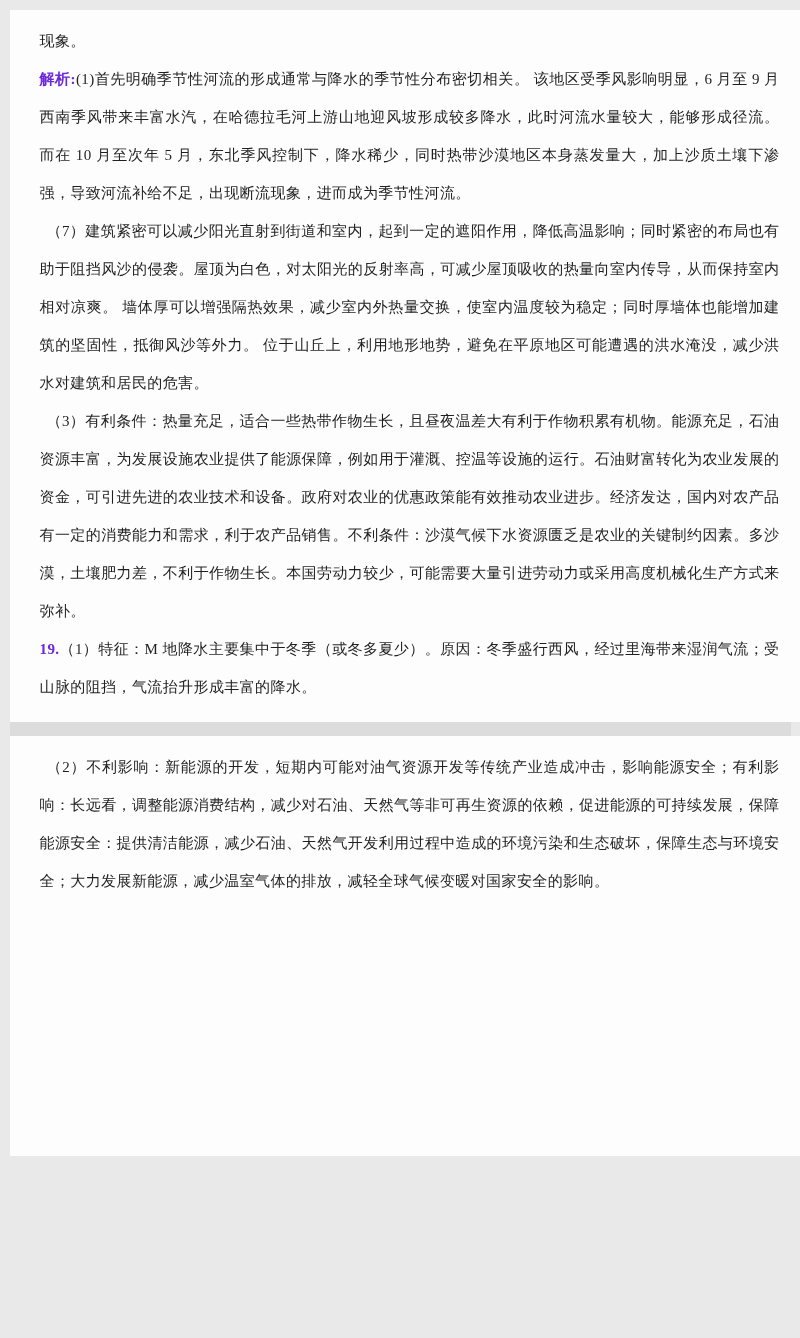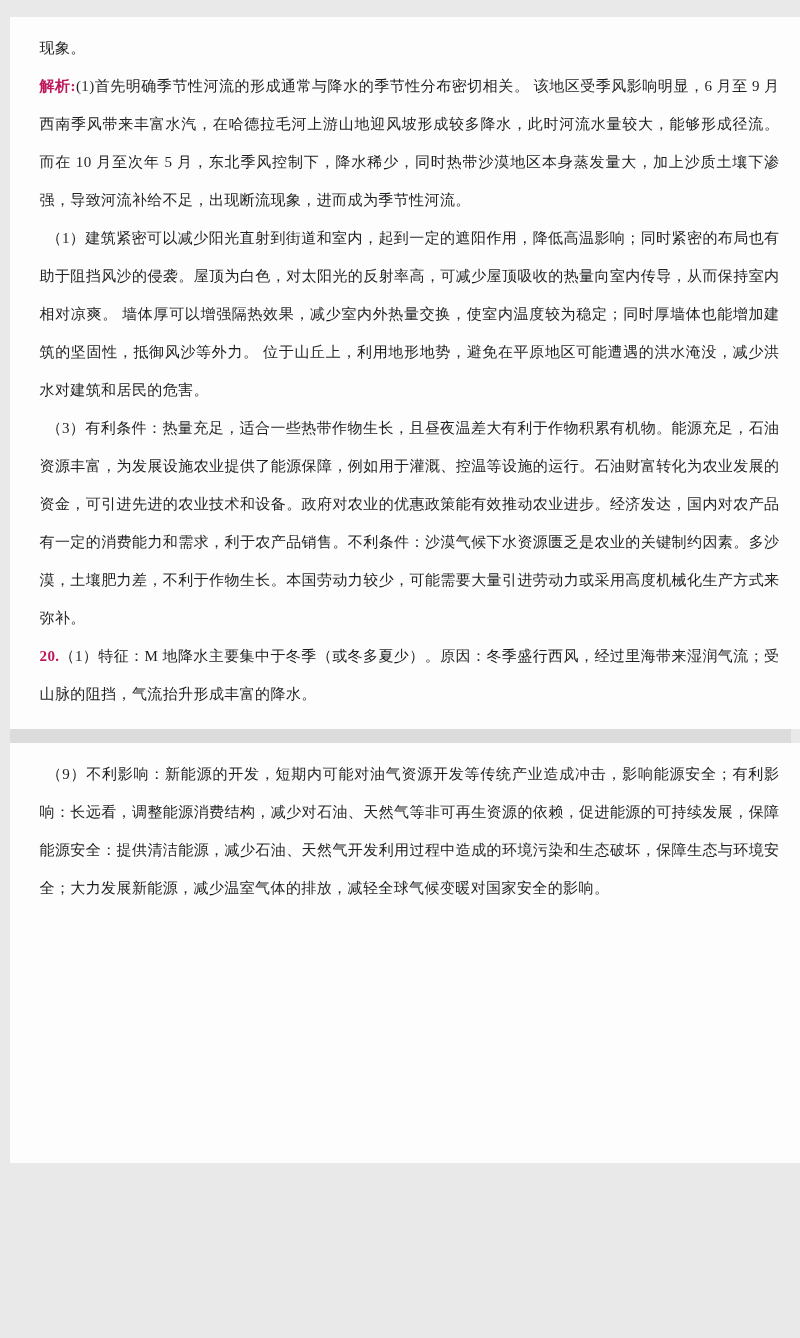--- a/index.html
+++ b/index.html
@@ -2,21 +2,21 @@
 <html><head>
 <meta charset="utf-8">
 <style>
   html, body {
     margin: 0;
     padding: 0;
     background: #e9e9e9;
   }
   .canvas {
     width: 781px;
-    margin: 7px auto;
+    margin: 0 auto;
     font-family: "Liberation Serif", serif;
   }
   .page {
     background: #fdfdfd;
     padding: 12px 30px 16px 30px;
     box-sizing: border-box;
     width: 800px;
   }
   .page-top-strip {
     height: 10px;
@@ -33,38 +33,38 @@
     color: #1f1f1f;
     text-align: justify;
     letter-spacing: 0.4px;
     word-break: break-all;
   }
   p.p-indent {
     text-indent: 7px;
   }
   p.para strong {
     font-weight: bold;
-    color: #be185d;
+    color: #6d28d9;
   }
   .page-2 {
     min-height: 420px;
   }
 </style>
 </head>
 <body>
 
 <div class="canvas">
   <div class="page-top-strip"></div>
 
   <div class="page">
     <p class="para"><strong></strong><span>现象。</span></p>
     <p class="para"><strong>解析:</strong><span>(1)首先明确季节性河流的形成通常与降水的季节性分布密切相关。 该地区受季风影响明显，6 月至 9 月西南季风带来丰富水汽，在哈德拉毛河上游山地迎风坡形成较多降水，此时河流水量较大，能够形成径流。 而在 10 月至次年 5 月，东北季风控制下，降水稀少，同时热带沙漠地区本身蒸发量大，加上沙质土壤下渗强，导致河流补给不足，出现断流现象，进而成为季节性河流。</span></p>
-    <p class="para p-indent"><strong></strong><span>（1）建筑紧密可以减少阳光直射到街道和室内，起到一定的遮阳作用，降低高温影响；同时紧密的布局也有助于阻挡风沙的侵袭。屋顶为白色，对太阳光的反射率高，可减少屋顶吸收的热量向室内传导，从而保持室内相对凉爽。 墙体厚可以增强隔热效果，减少室内外热量交换，使室内温度较为稳定；同时厚墙体也能增加建筑的坚固性，抵御风沙等外力。 位于山丘上，利用地形地势，避免在平原地区可能遭遇的洪水淹没，减少洪水对建筑和居民的危害。</span></p>
+    <p class="para p-indent"><strong></strong><span>（7）建筑紧密可以减少阳光直射到街道和室内，起到一定的遮阳作用，降低高温影响；同时紧密的布局也有助于阻挡风沙的侵袭。屋顶为白色，对太阳光的反射率高，可减少屋顶吸收的热量向室内传导，从而保持室内相对凉爽。 墙体厚可以增强隔热效果，减少室内外热量交换，使室内温度较为稳定；同时厚墙体也能增加建筑的坚固性，抵御风沙等外力。 位于山丘上，利用地形地势，避免在平原地区可能遭遇的洪水淹没，减少洪水对建筑和居民的危害。</span></p>
     <p class="para p-indent"><strong></strong><span>（3）有利条件：热量充足，适合一些热带作物生长，且昼夜温差大有利于作物积累有机物。能源充足，石油资源丰富，为发展设施农业提供了能源保障，例如用于灌溉、控温等设施的运行。石油财富转化为农业发展的资金，可引进先进的农业技术和设备。政府对农业的优惠政策能有效推动农业进步。经济发达，国内对农产品有一定的消费能力和需求，利于农产品销售。不利条件：沙漠气候下水资源匮乏是农业的关键制约因素。多沙漠，土壤肥力差，不利于作物生长。本国劳动力较少，可能需要大量引进劳动力或采用高度机械化生产方式来弥补。</span></p>
-    <p class="para"><strong>20.</strong><span>（1）特征：M 地降水主要集中于冬季（或冬多夏少）。原因：冬季盛行西风，经过里海带来湿润气流；受山脉的阻挡，气流抬升形成丰富的降水。</span></p>
+    <p class="para"><strong>19.</strong><span>（1）特征：M 地降水主要集中于冬季（或冬多夏少）。原因：冬季盛行西风，经过里海带来湿润气流；受山脉的阻挡，气流抬升形成丰富的降水。</span></p>
   </div>
 
   <div class="page-gap"></div>
 
   <div class="page page-2">
-    <p class="para p-indent"><strong></strong><span>（9）不利影响：新能源的开发，短期内可能对油气资源开发等传统产业造成冲击，影响能源安全；有利影响：长远看，调整能源消费结构，减少对石油、天然气等非可再生资源的依赖，促进能源的可持续发展，保障能源安全：提供清洁能源，减少石油、天然气开发利用过程中造成的环境污染和生态破坏，保障生态与环境安全；大力发展新能源，减少温室气体的排放，减轻全球气候变暖对国家安全的影响。</span></p>
+    <p class="para p-indent"><strong></strong><span>（2）不利影响：新能源的开发，短期内可能对油气资源开发等传统产业造成冲击，影响能源安全；有利影响：长远看，调整能源消费结构，减少对石油、天然气等非可再生资源的依赖，促进能源的可持续发展，保障能源安全：提供清洁能源，减少石油、天然气开发利用过程中造成的环境污染和生态破坏，保障生态与环境安全；大力发展新能源，减少温室气体的排放，减轻全球气候变暖对国家安全的影响。</span></p>
   </div>
 </div>
 
 </body></html>

